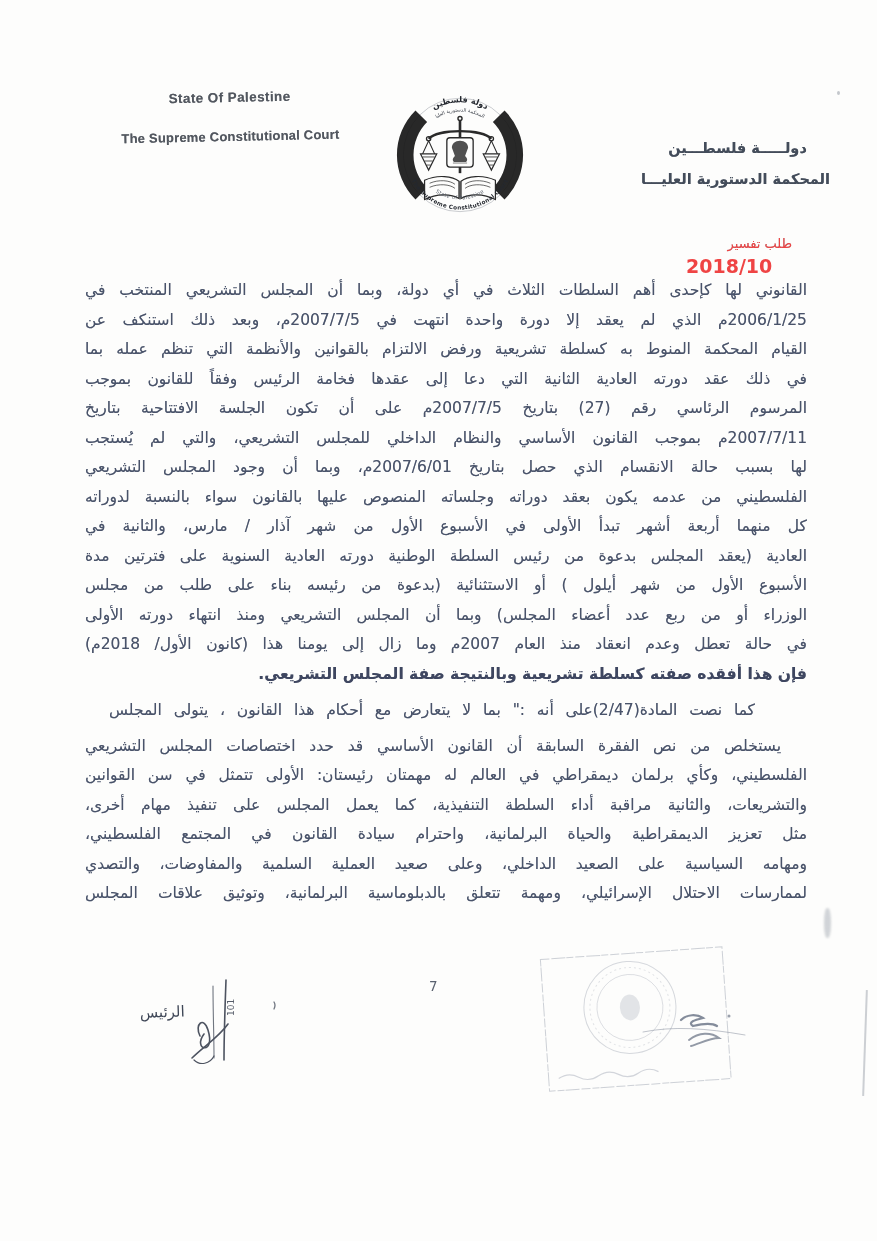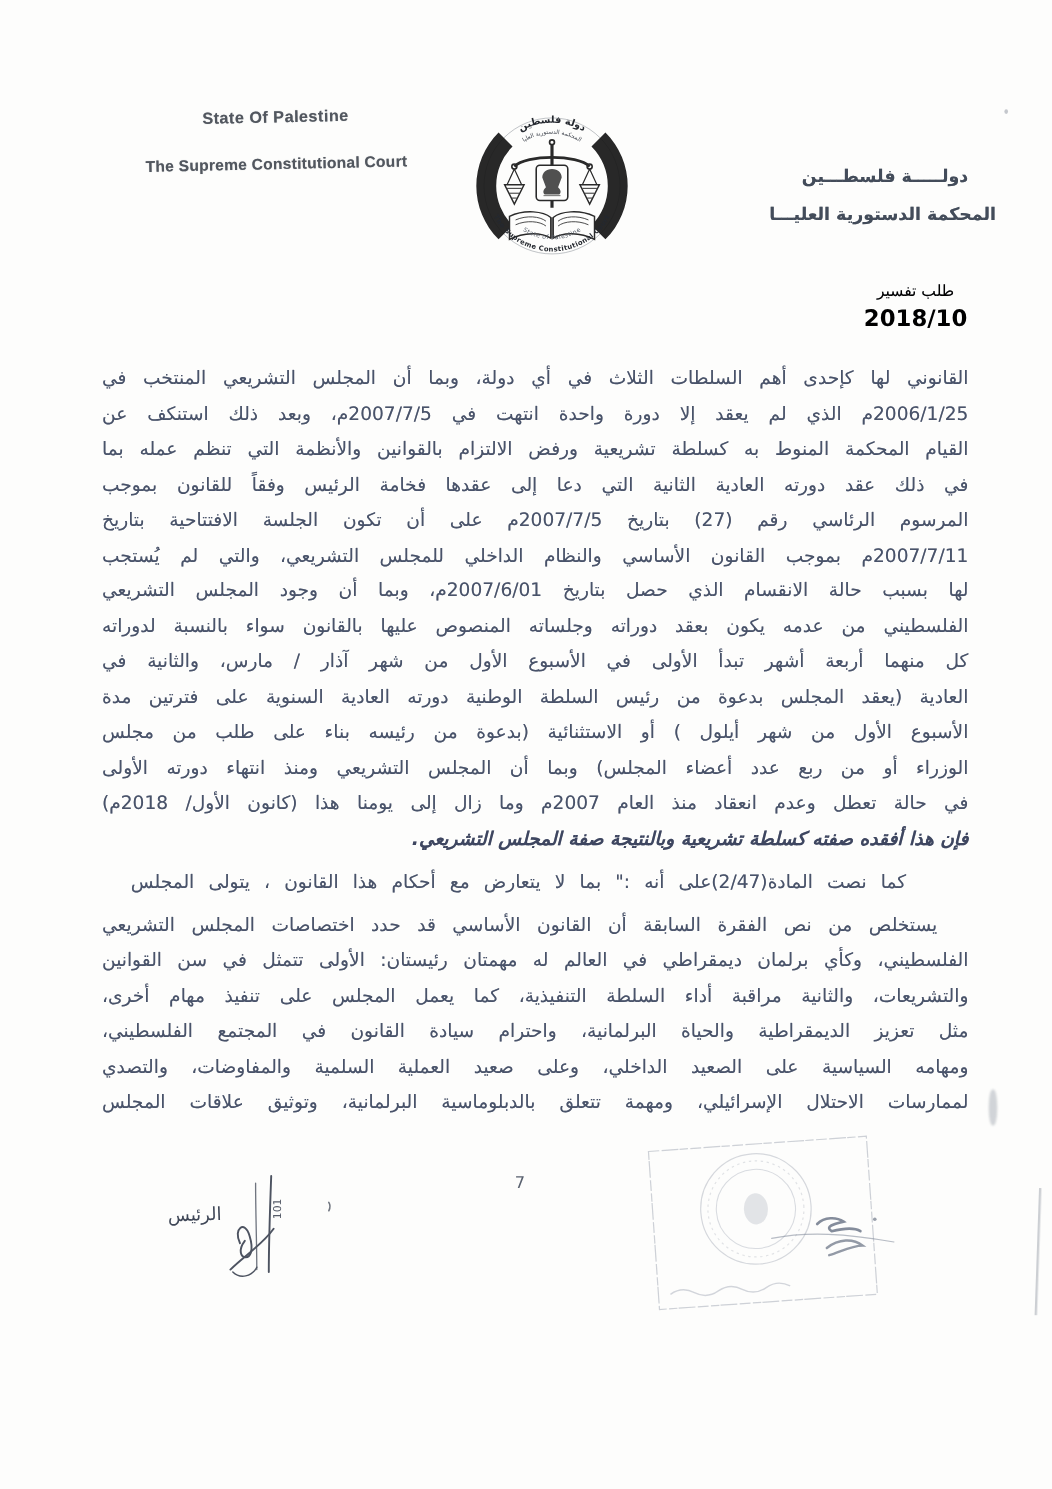--- a/index.html
+++ b/index.html
@@ -20,33 +20,33 @@
   .hdr-en .l2{font-size:13px;margin-top:24px;white-space:nowrap;letter-spacing:.2px;}
   .hdr-ar{
     position:absolute;left:645px;top:101px;width:185px;direction:rtl;text-align:center;
     color:#434c5a;font-size:14.5px;font-weight:bold;
     text-shadow:0 0 .5px rgba(67,76,90,.55);
     margin-top:39px;
   }
   .hdr-ar .l2{margin-top:15px;white-space:nowrap;}
   .emblem{position:absolute;left:376px;top:80px;width:168px;height:160px;}
   
-  .caseref{position:absolute;left:710px;top:236px;width:106px;text-align:center;
-    color:#000000;direction:rtl;}
+  .caseref{position:absolute;left:686px;top:236px;width:106px;
+    color:#ef4444;direction:rtl;}
   .caseref-type{font-size:13px;text-shadow:0 0 .5px rgba(63,71,87,.5);}
   .caseref-num{font-size:19px;font-weight:bold;margin-top:4px;direction:ltr;}
   
   #body{
-    position:absolute;left:85px;top:301px;width:722px;direction:rtl;
+    position:absolute;left:85px;top:276px;width:722px;direction:rtl;
     font-size:15.5px;line-height:29.5px;color:var(--ink,#49536a);
     text-shadow:0 0 .45px rgba(73,83,106,.5);
   }
   .line{text-align:right;}
   .line.j{text-align:justify;text-align-last:justify;}
-  .line.b{font-weight:bold;color:var(--ink-bold,#3e4660);font-style:italic;}
+  .line.b{font-weight:bold;color:var(--ink-bold,#3e4660);}
   .line.ind{padding-right:26px;}
   .para.inset{padding:0 26px 0 24px;}
   .para.p2{margin-top:7px;}
   .para.p3{margin-top:6px;}
   
   .pagenum{position:absolute;left:429px;top:978px;font-size:13.5px;color:#59616f;}
   .sig{position:absolute;left:134px;top:972px;width:152px;height:106px;}
   .stamp{position:absolute;left:531px;top:944px;width:242px;height:158px;opacity:.9;}
   .clerk{position:absolute;left:641px;top:1004px;width:126px;height:62px;}
   .smudge{position:absolute;left:824px;top:908px;width:7px;height:30px;

